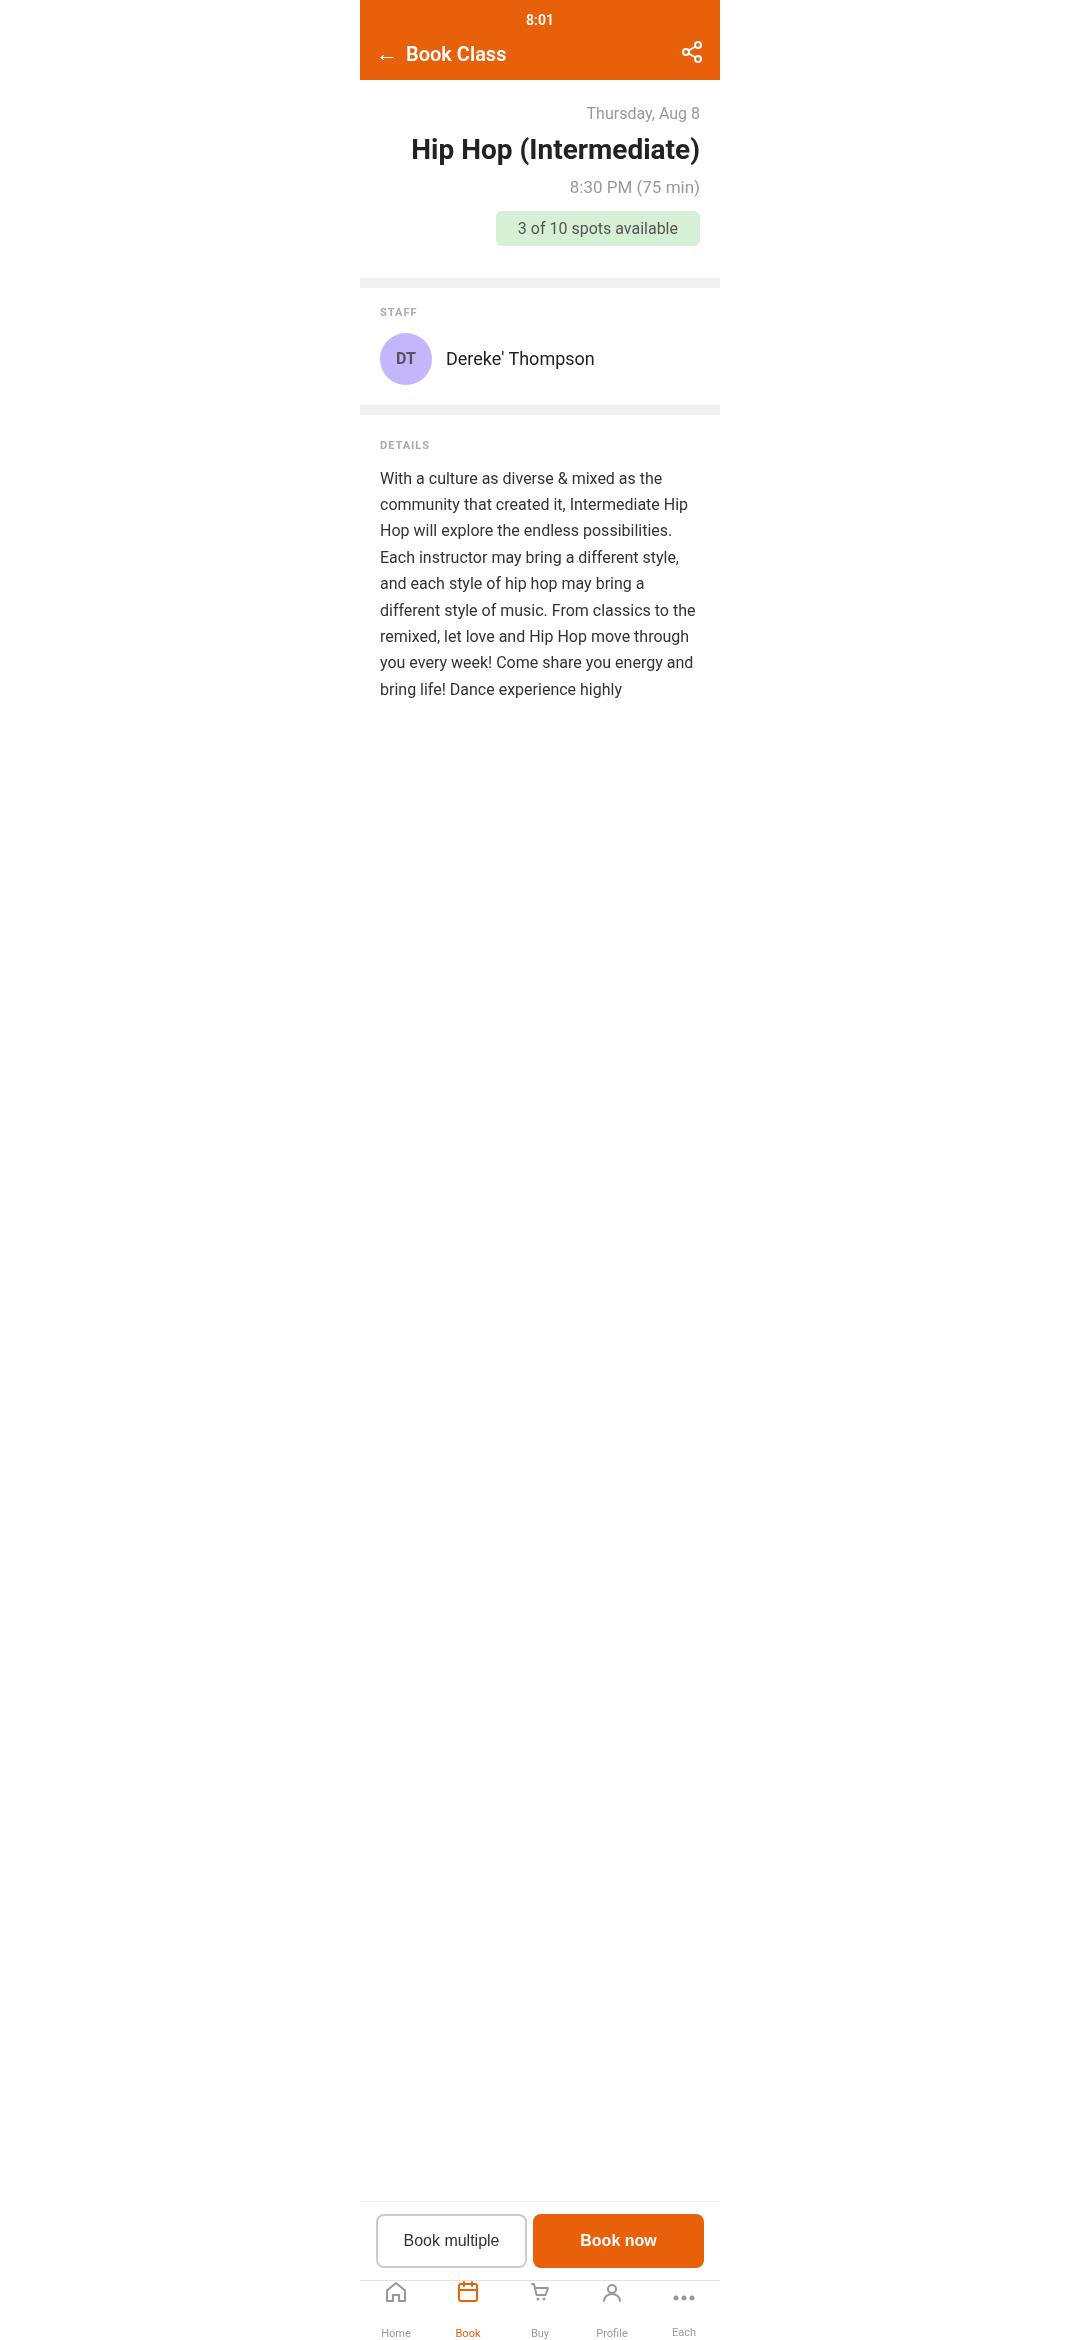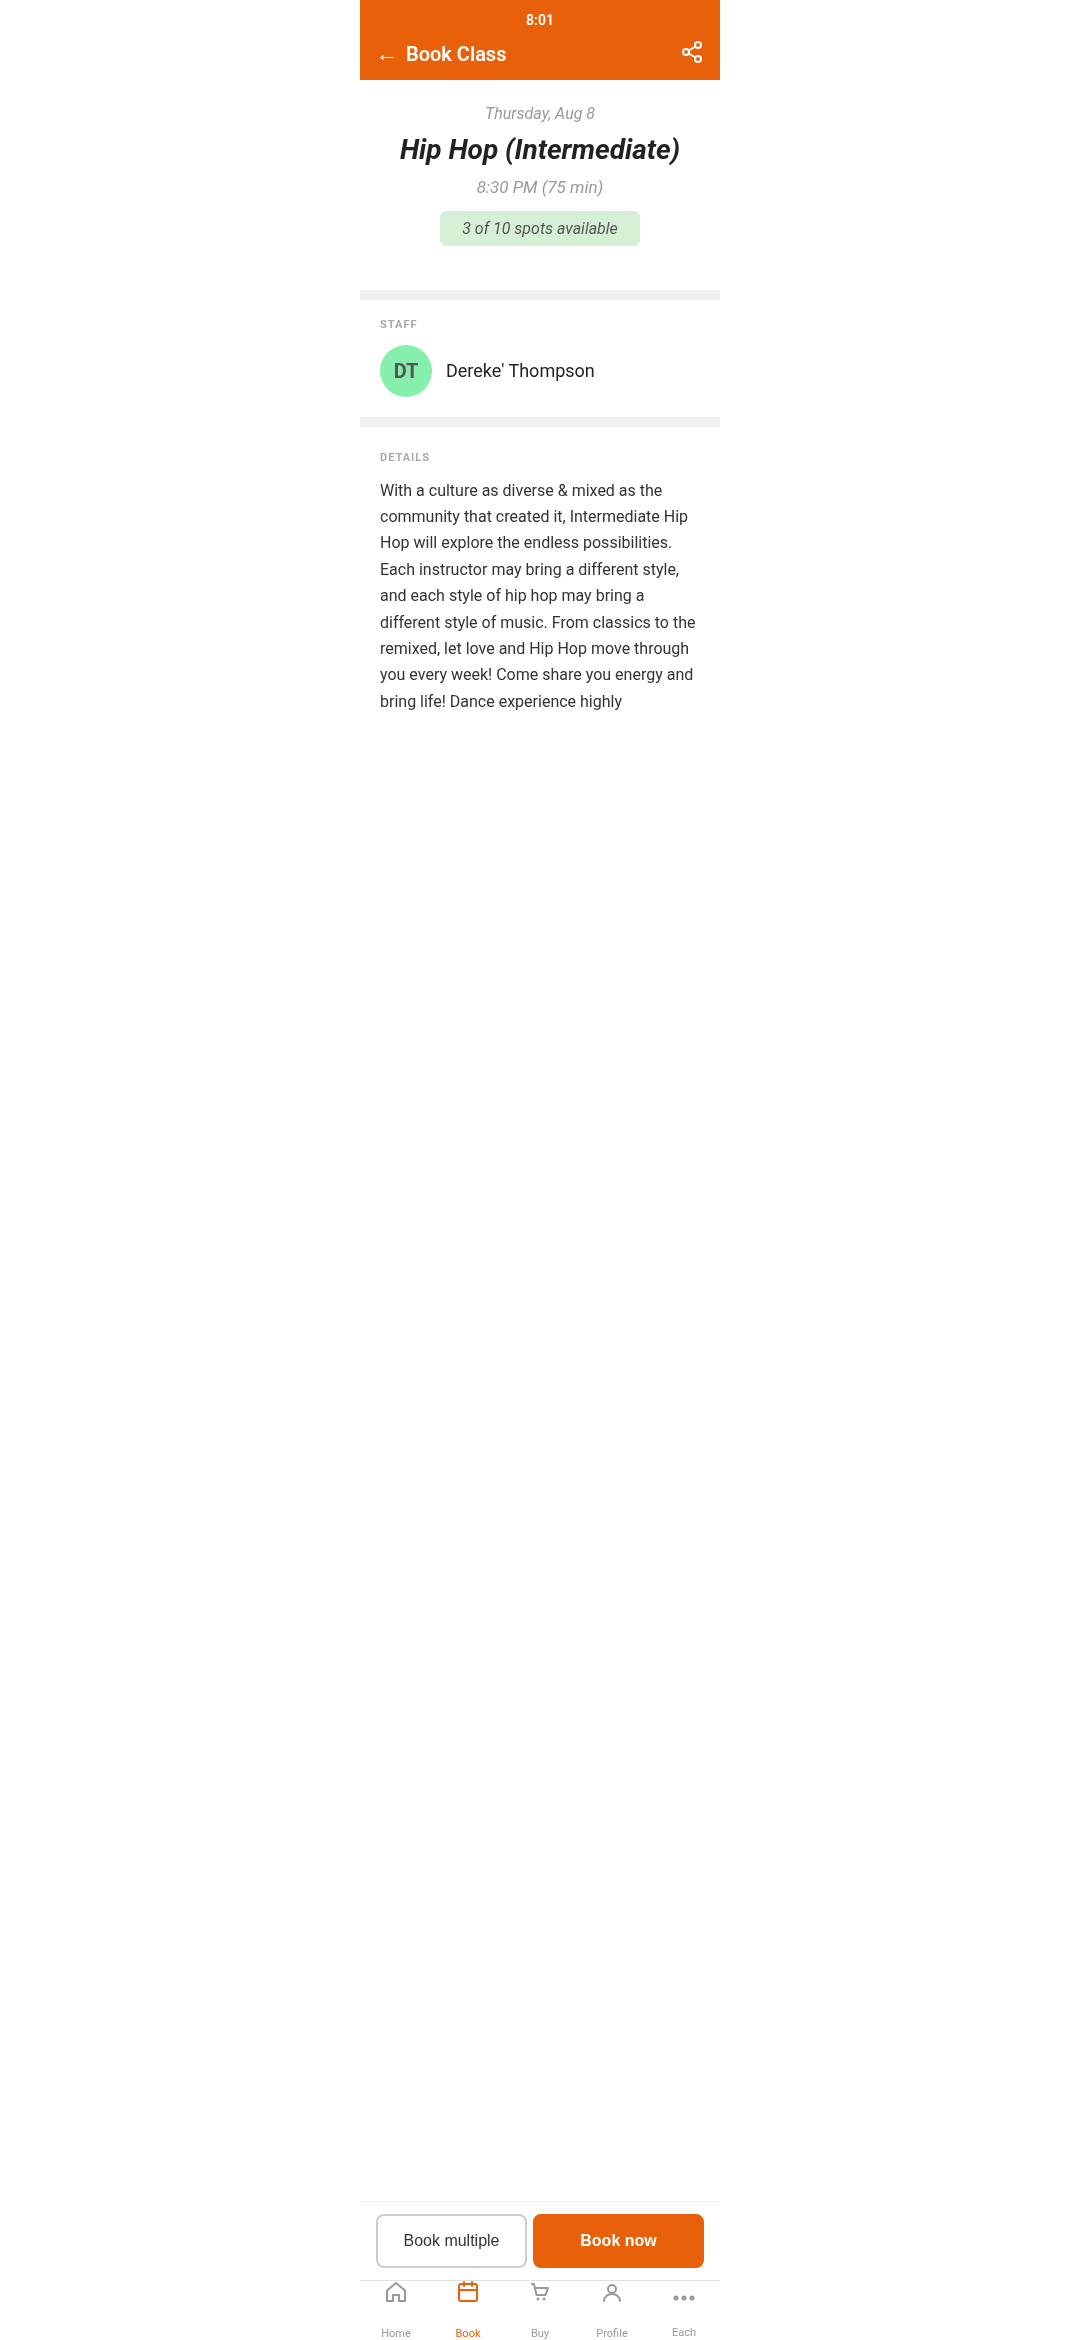--- a/index.html
+++ b/index.html
@@ -62,22 +62,21 @@
 
     .share-icon {
       color: white;
       font-size: 20px;
       cursor: pointer;
     }
 
     
     .content {
       padding: 24px 20px 0;
-      text-align: center;
-      font-style: italic;
+      text-align: right;
     }
 
     .date-text {
       color: #999;
       font-size: 16px;
       margin-bottom: 10px;
     }
 
     .class-title {
       color: #222;
@@ -93,21 +92,21 @@
       margin-bottom: 14px;
     }
 
     .spots-badge {
       display: inline-block;
       background: #d6f0d6;
       color: #555;
       font-size: 16px;
       padding: 8px 22px;
       border-radius: 6px;
-      margin-bottom: 24px;
+      margin-bottom: 12px;
     }
 
     
     .section-divider {
       height: 10px;
       background: #f0f0f0;
       margin: 20px 0 0;
     }
 
     
@@ -128,25 +127,25 @@
       display: flex;
       align-items: center;
       gap: 14px;
       margin-bottom: 10px;
     }
 
     .staff-avatar {
       width: 52px;
       height: 52px;
       border-radius: 50%;
-      background: #86efac;
+      background: #c4b5fd;
       display: flex;
       align-items: center;
       justify-content: center;
-      font-size: 20px;
+      font-size: 16px;
       font-weight: 700;
       color: #555;
       flex-shrink: 0;
     }
 
     .staff-name {
       font-size: 18px;
       color: #222;
       font-weight: 400;
     }

